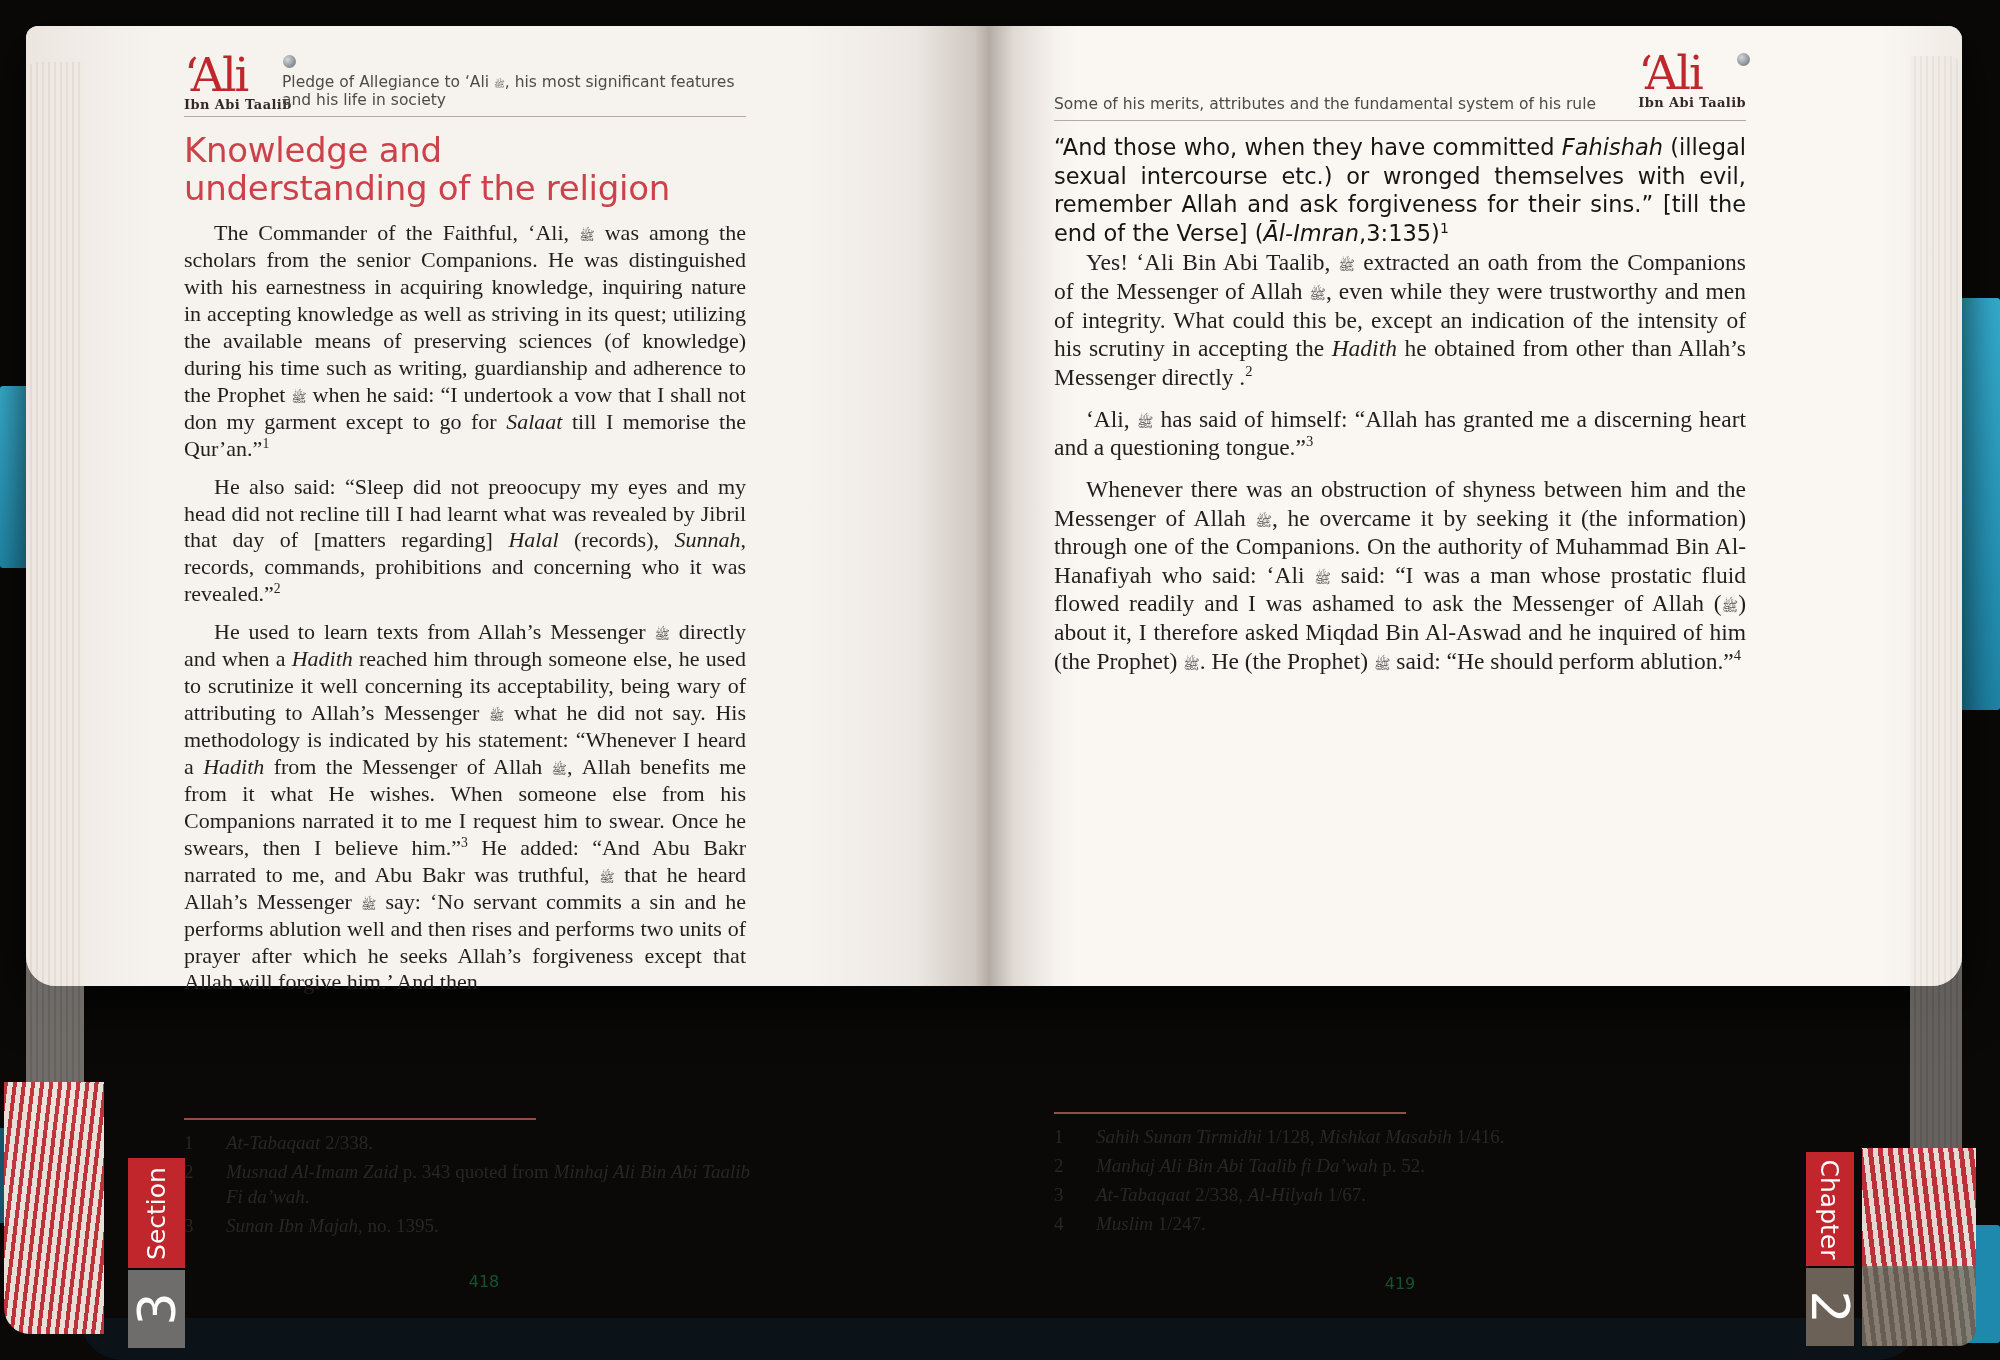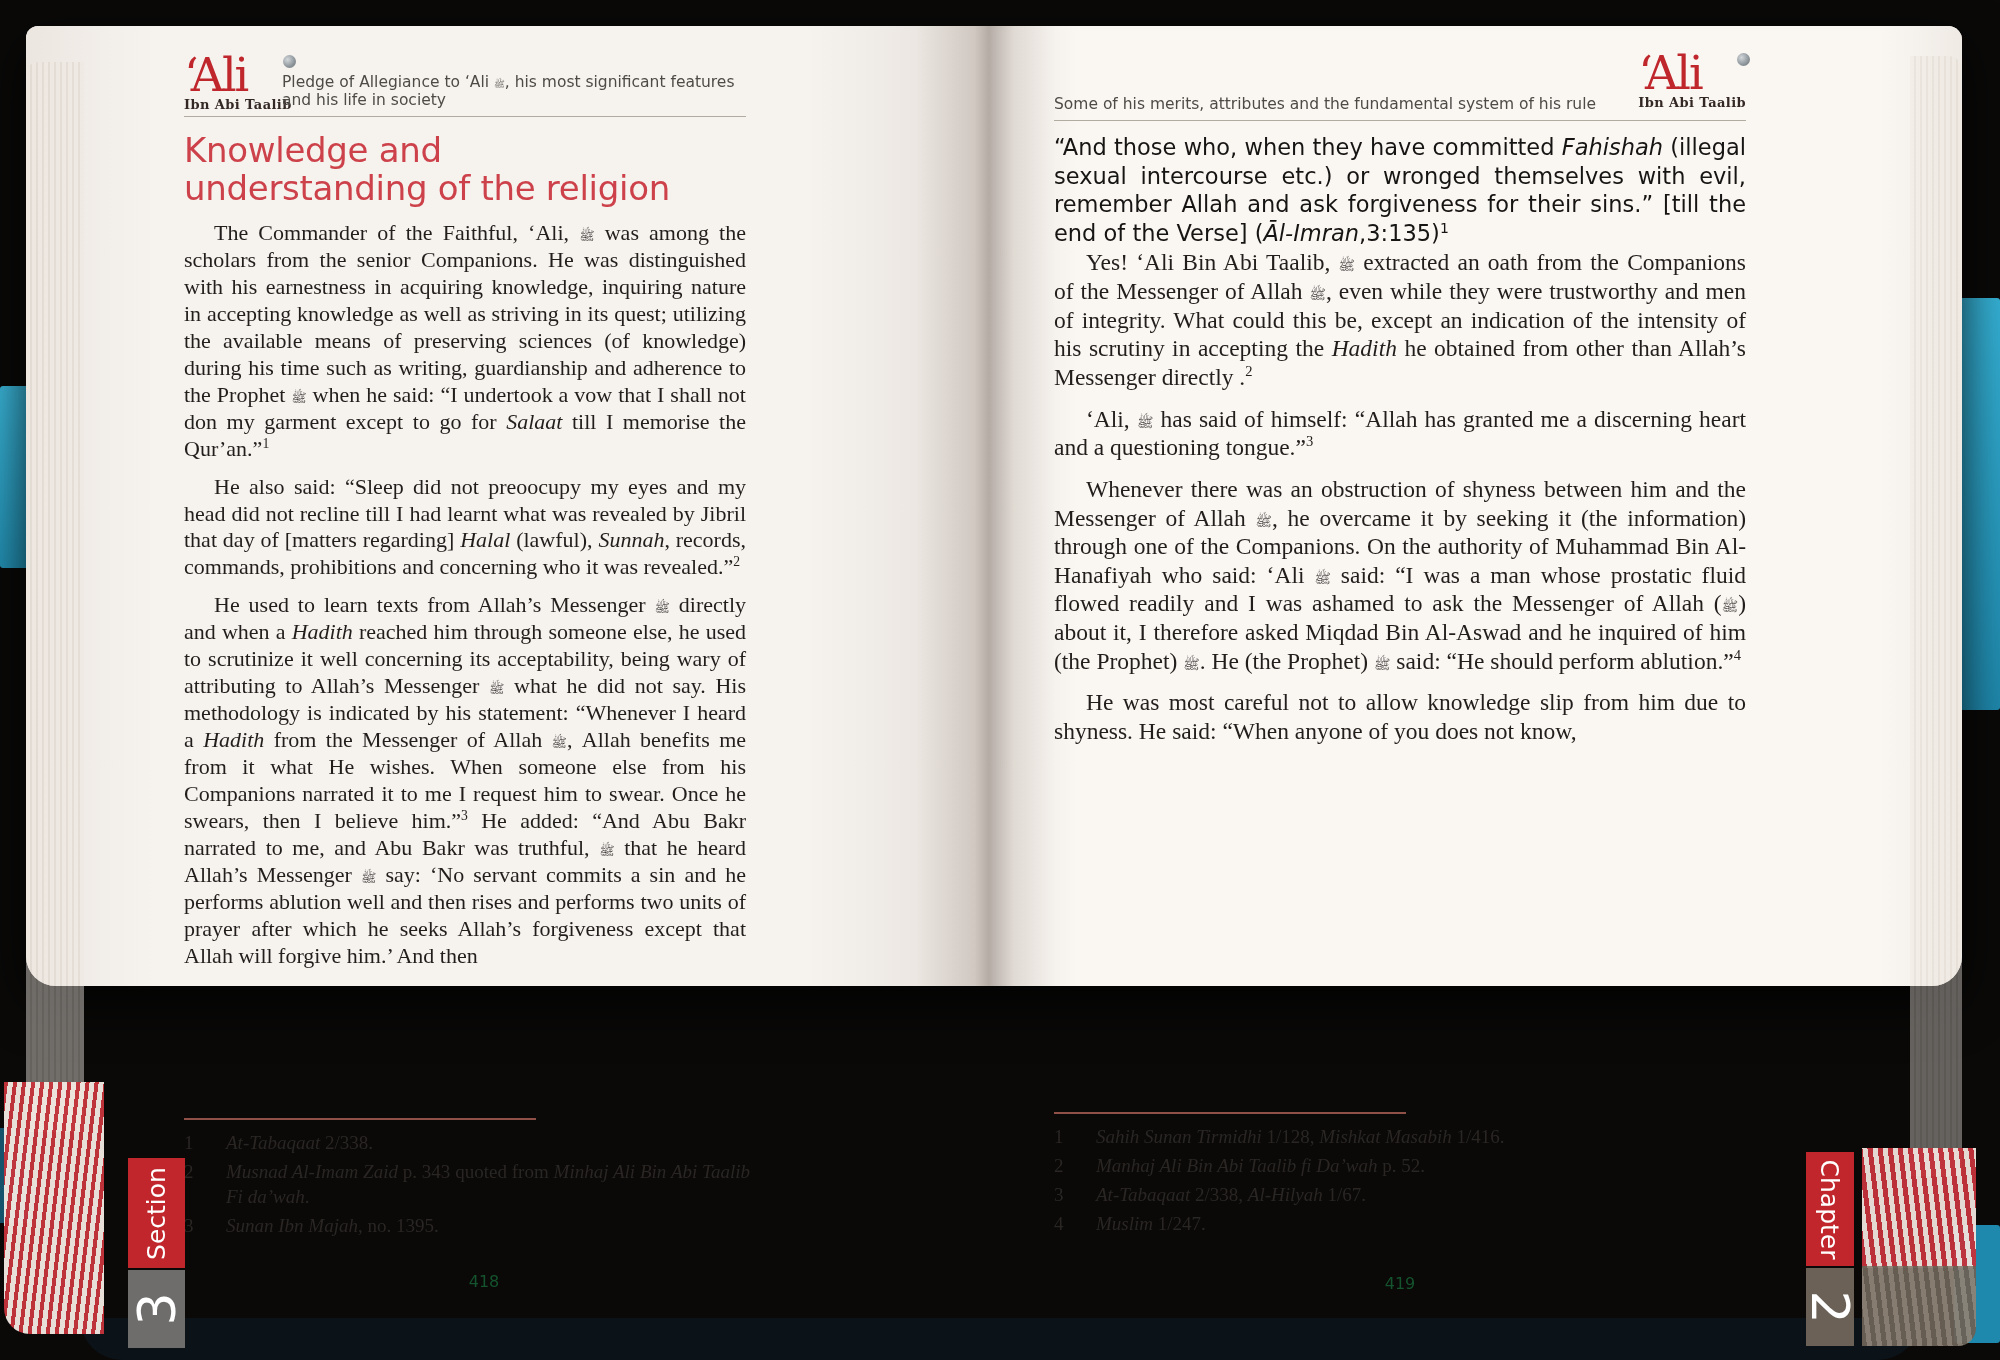--- a/index.html
+++ b/index.html
@@ -121,21 +121,21 @@
       <div class="logo logo-l">
         <div class="logo-title">‘Ali</div>
         <span class="globe"></span>
         <div class="logo-sub">Ibn Abi Taalib</div>
       </div>
       <div class="runhead-text"><span>Pledge of Allegiance to ‘Ali </span><span class="pbuh">ﷺ</span><span>, his most significant features and his life in society</span></div>
     </div>
     <h1 class="heading"><span>Knowledge and</span><br><span>understanding of the religion</span></h1>
     <div class="body-l">
       <p><span>The Commander of the Faithful, ‘Ali, </span><span class="pbuh">ﷺ</span><span> was among the scholars from the senior Companions. He was distinguished with his earnestness in acquiring knowledge, inquiring nature in accepting knowledge as well as striving in its quest; utilizing the available means of preserving sciences (of knowledge) during his time such as writing, guardianship and adherence to the Prophet </span><span class="pbuh">ﷺ</span><span> when he said: “I undertook a vow that I shall not don my garment except to go for </span><span class="i">Salaat</span><span> till I memorise the Qur’an.”</span><span class="sup">1</span></p>
-      <p><span>He also said: “Sleep did not preoocupy my eyes and my head did not recline till I had learnt what was revealed by Jibril that day of [matters regarding] </span><span class="i">Halal</span><span> (lawful), </span><span class="i">Sunnah</span><span>, records, commands, prohibitions and concerning who it was revealed.”</span><span class="sup">2</span></p>
+      <p><span>He also said: “Sleep did not preoocupy my eyes and my head did not recline till I had learnt what was revealed by Jibril that day of [matters regarding] </span><span class="i">Halal</span><span> (records), </span><span class="i">Sunnah</span><span>, records, commands, prohibitions and concerning who it was revealed.”</span><span class="sup">2</span></p>
       <p><span>He used to learn texts from Allah’s Messenger </span><span class="pbuh">ﷺ</span><span> directly and when a </span><span class="i">Hadith</span><span> reached him through someone else, he used to scrutinize it well concerning its acceptability, being wary of attributing to Allah’s Messenger </span><span class="pbuh">ﷺ</span><span> what he did not say. His methodology is indicated by his statement: “Whenever I heard a </span><span class="i">Hadith</span><span> from the Messenger of Allah </span><span class="pbuh">ﷺ</span><span>, Allah benefits me from it what He wishes. When someone else from his Companions narrated it to me I request him to swear. Once he swears, then I believe him.”</span><span class="sup">3</span><span> He added: “And Abu Bakr narrated to me, and Abu Bakr was truthful, </span><span class="pbuh">ﷺ</span><span> that he heard Allah’s Messenger </span><span class="pbuh">ﷺ</span><span> say: ‘No servant commits a sin and he performs ablution well and then rises and performs two units of prayer after which he seeks Allah’s forgiveness except that Allah will forgive him.’ And then</span></p>
     </div>
   </div>
   <div class="footnotes footnotes-l">
     <div class="fn-rule"></div>
     <div class="fn">
       <span class="fn-num">1</span>
       <span class="fn-body"><span class="i">At-Tabaqaat</span><span> 2/338.</span></span>
     </div>
     <div class="fn">
@@ -156,21 +156,20 @@
         <div class="logo-title">‘Ali</div>
         <span class="globe"></span>
         <div class="logo-sub">Ibn Abi Taalib</div>
       </div>
     </div>
     <div class="quote"><span>“And those who, when they have committed </span><span class="i">Fahishah</span><span> (illegal sexual intercourse etc.) or wronged themselves with evil, remember Allah and ask forgiveness for their sins.” [till the end of the Verse] (</span><span class="i">Āl-Imran</span><span>,3:135)</span><span class="sup">1</span></div>
     <div class="body-r">
       <p><span>Yes! ‘Ali Bin Abi Taalib, </span><span class="pbuh">ﷺ</span><span> extracted an oath from the Companions of the Messenger of Allah </span><span class="pbuh">ﷺ</span><span>, even while they were trustworthy and men of integrity. What could this be, except an indication of the intensity of his scrutiny in accepting the </span><span class="i">Hadith</span><span> he obtained from other than Allah’s Messenger directly .</span><span class="sup">2</span></p>
       <p><span>‘Ali, </span><span class="pbuh">ﷺ</span><span> has said of himself: “Allah has granted me a discerning heart and a questioning tongue.”</span><span class="sup">3</span></p>
       <p><span>Whenever there was an obstruction of shyness between him and the Messenger of Allah </span><span class="pbuh">ﷺ</span><span>, he overcame it by seeking it (the information) through one of the Companions. On the authority of Muhammad Bin Al-Hanafiyah who said: ‘Ali </span><span class="pbuh">ﷺ</span><span> said: “I was a man whose prostatic fluid flowed readily and I was ashamed to ask the Messenger of Allah (</span><span class="pbuh">ﷺ</span><span>) about it, I therefore asked Miqdad Bin Al-Aswad and he inquired of him (the Prophet) </span><span class="pbuh">ﷺ</span><span>. He (the Prophet) </span><span class="pbuh">ﷺ</span><span> said: “He should perform ablution.”</span><span class="sup">4</span></p>
-      <p><span>He was most careful not to allow knowledge slip from him due to shyness. He said: “When anyone of you does not know,</span></p>
     </div>
   </div>
   <div class="footnotes footnotes-r">
     <div class="fn-rule"></div>
     <div class="fn">
       <span class="fn-num">1</span>
       <span class="fn-body"><span class="i">Sahih Sunan Tirmidhi</span><span> 1/128, </span><span class="i">Mishkat Masabih</span><span> 1/416.</span></span>
     </div>
     <div class="fn">
       <span class="fn-num">2</span>

